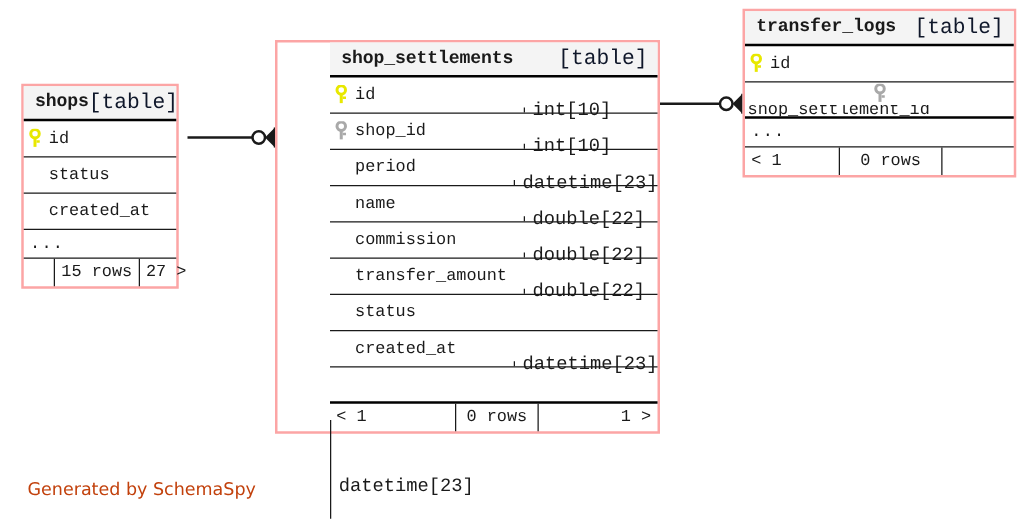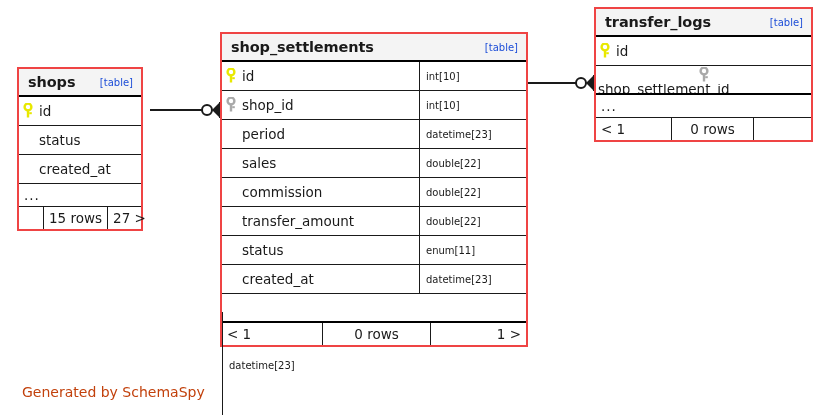--- a/index.html
+++ b/index.html
@@ -21,44 +21,45 @@
     position: absolute;
     left: 0; top: 0;
     width: 828px;
     height: 415px;
   }
 
   
   .table-box {
     position: absolute;
     box-sizing: border-box;
-    border: 2px solid #ef4444;
+    border: 2px solid #fca5a5;
     background: #ffffff;
     z-index: 2;
+    font-family: Liberation Mono, monospace;
   }
 
   .tbl-header {
     box-sizing: border-box;
     height: 28px;
     background: #f4f4f4;
     border-bottom: 2px solid #000000;
     display: flex;
     align-items: center;
     justify-content: space-between;
     padding: 0 8px 0 9px;
   }
   .tbl-name {
     font-weight: bold;
     font-size: 14.5px;
     letter-spacing: -0.1px;
     white-space: nowrap;
   }
   .tbl-tag {
-    font-size: 10px;
-    color: #1d4ed8;
+    font-size: 17px;
+    color: #0f172a;
     white-space: nowrap;
   }
 
   .col-row {
     box-sizing: border-box;
     display: flex;
     height: 29px;
     border-bottom: 1.5px solid #1a1a1a;
   }
   .col-row.last-col {
@@ -74,23 +75,24 @@
     font-size: 13.5px;
     white-space: nowrap;
     overflow: hidden;
   }
   .col-type {
     box-sizing: border-box;
     flex: 0 0 auto;
     display: flex;
     align-items: center;
     padding-left: 6px;
-    font-size: 10px;
+    font-size: 15px;
     border-left: 1.5px solid #1a1a1a;
     white-space: nowrap;
+    margin-top: 24px;
   }
   .col-label {
     padding-left: 2px;
   }
 
   
   .keycell {
     flex: 0 0 18px;
     display: flex;
     align-items: center;
@@ -134,21 +136,21 @@
 
   
   #tbl-shops {
     left: 17px; top: 67px; width: 126px;
   }
   #tbl-shops .foot-c0 { flex: 0 0 24px; }
   #tbl-shops .foot-c1 { flex: 1 1 auto; }
   #tbl-shops .foot-c2 { flex: 0 0 41px; }
 
   #tbl-settlements {
-    left: 220px; top: 32px; width: 308px;
+    left: 220px; top: 32px; width: 308px; padding-left: 42px;
   }
   #tbl-settlements .col-type { flex: 0 0 107px; }
   #tbl-settlements .foot-c0 { flex: 0 0 100px; }
   #tbl-settlements .foot-c1 { flex: 1 1 auto; }
   #tbl-settlements .foot-c2 { flex: 0 0 96px; }
 
   #tbl-transferlogs {
     left: 594px; top: 7px; width: 219px;
   }
   #tbl-transferlogs .foot-c0 { flex: 0 0 75px; }
@@ -263,40 +265,39 @@
     </div>
 
     <div class="col-row">
       <span class="keycell blank"></span>
       <span class="col-name col-label">period</span>
       <span class="col-type">datetime[23]</span>
     </div>
 
     <div class="col-row">
       <span class="keycell blank"></span>
-      <span class="col-name col-label">sales</span>
+      <span class="col-name col-label">name</span>
       <span class="col-type">double[22]</span>
     </div>
 
     <div class="col-row">
       <span class="keycell blank"></span>
       <span class="col-name col-label">commission</span>
       <span class="col-type">double[22]</span>
     </div>
 
     <div class="col-row">
       <span class="keycell blank"></span>
       <span class="col-name col-label">transfer_amount</span>
       <span class="col-type">double[22]</span>
     </div>
 
     <div class="col-row">
       <span class="keycell blank"></span>
       <span class="col-name col-label">status</span>
-      <span class="col-type">enum[11]</span>
     </div>
 
     <div class="col-row">
       <span class="keycell blank"></span>
       <span class="col-name col-label">created_at</span>
       <span class="col-type">datetime[23]</span>
     </div>
 
     <div class="col-row last-col">
       <span class="keycell blank"></span>

